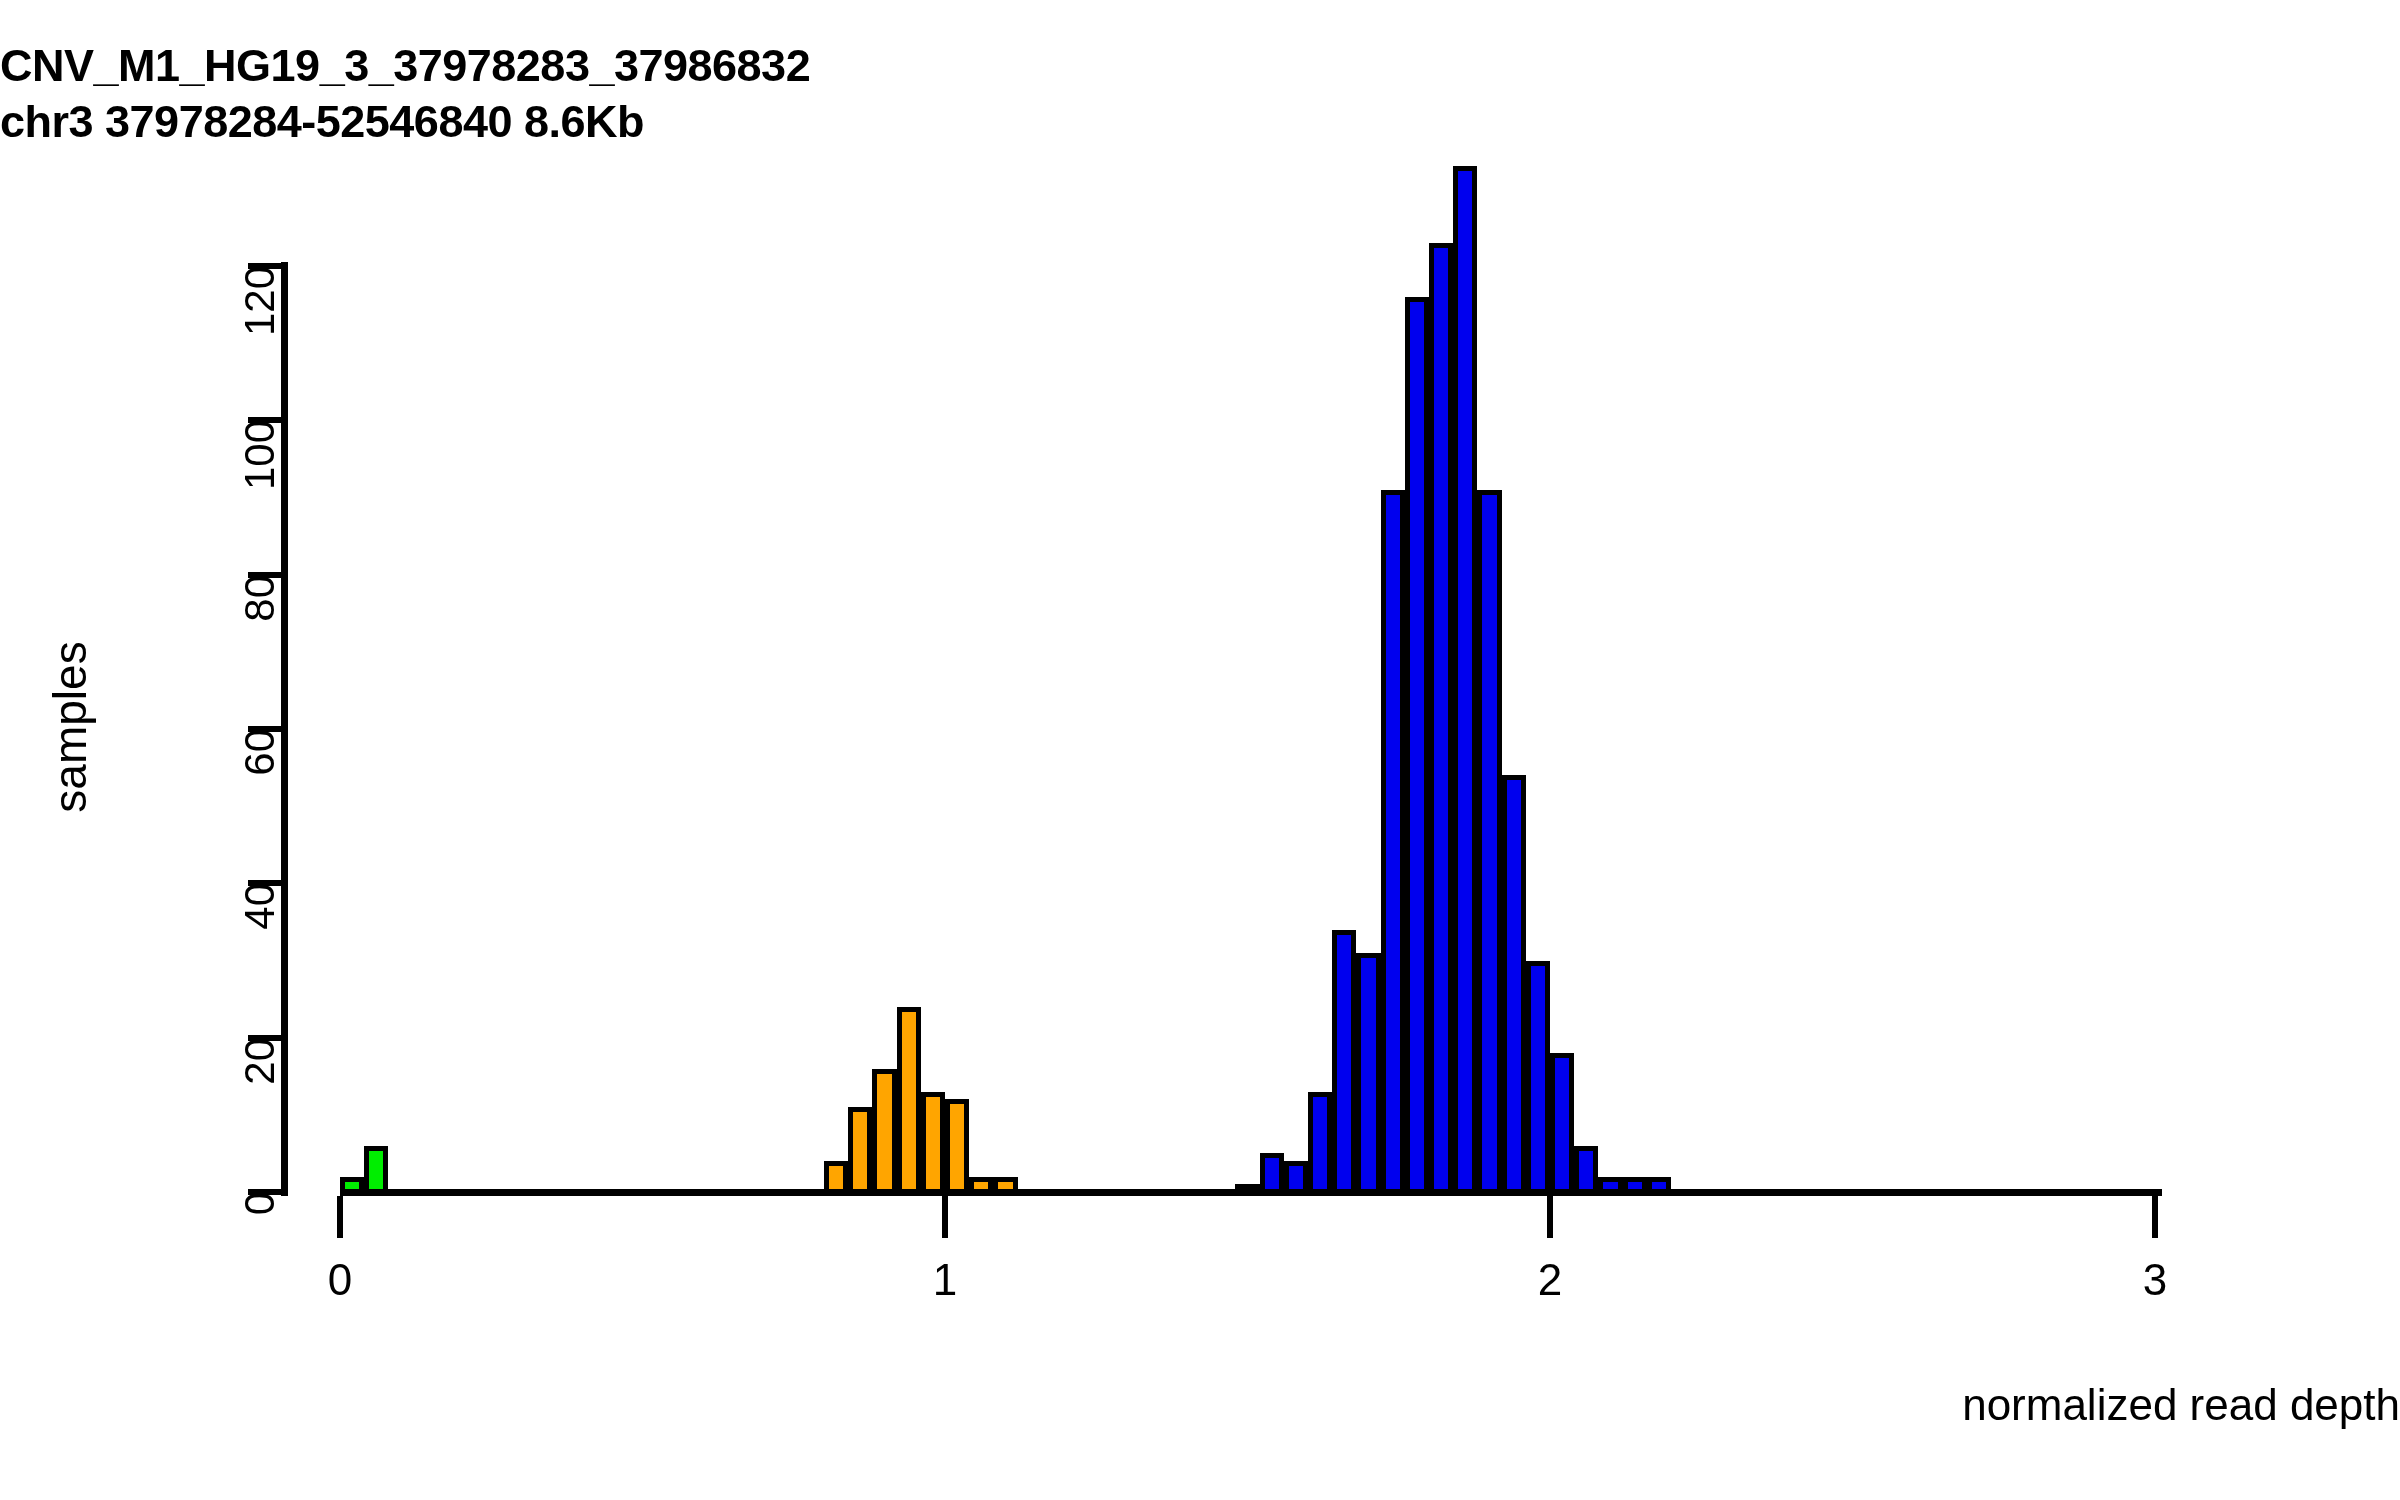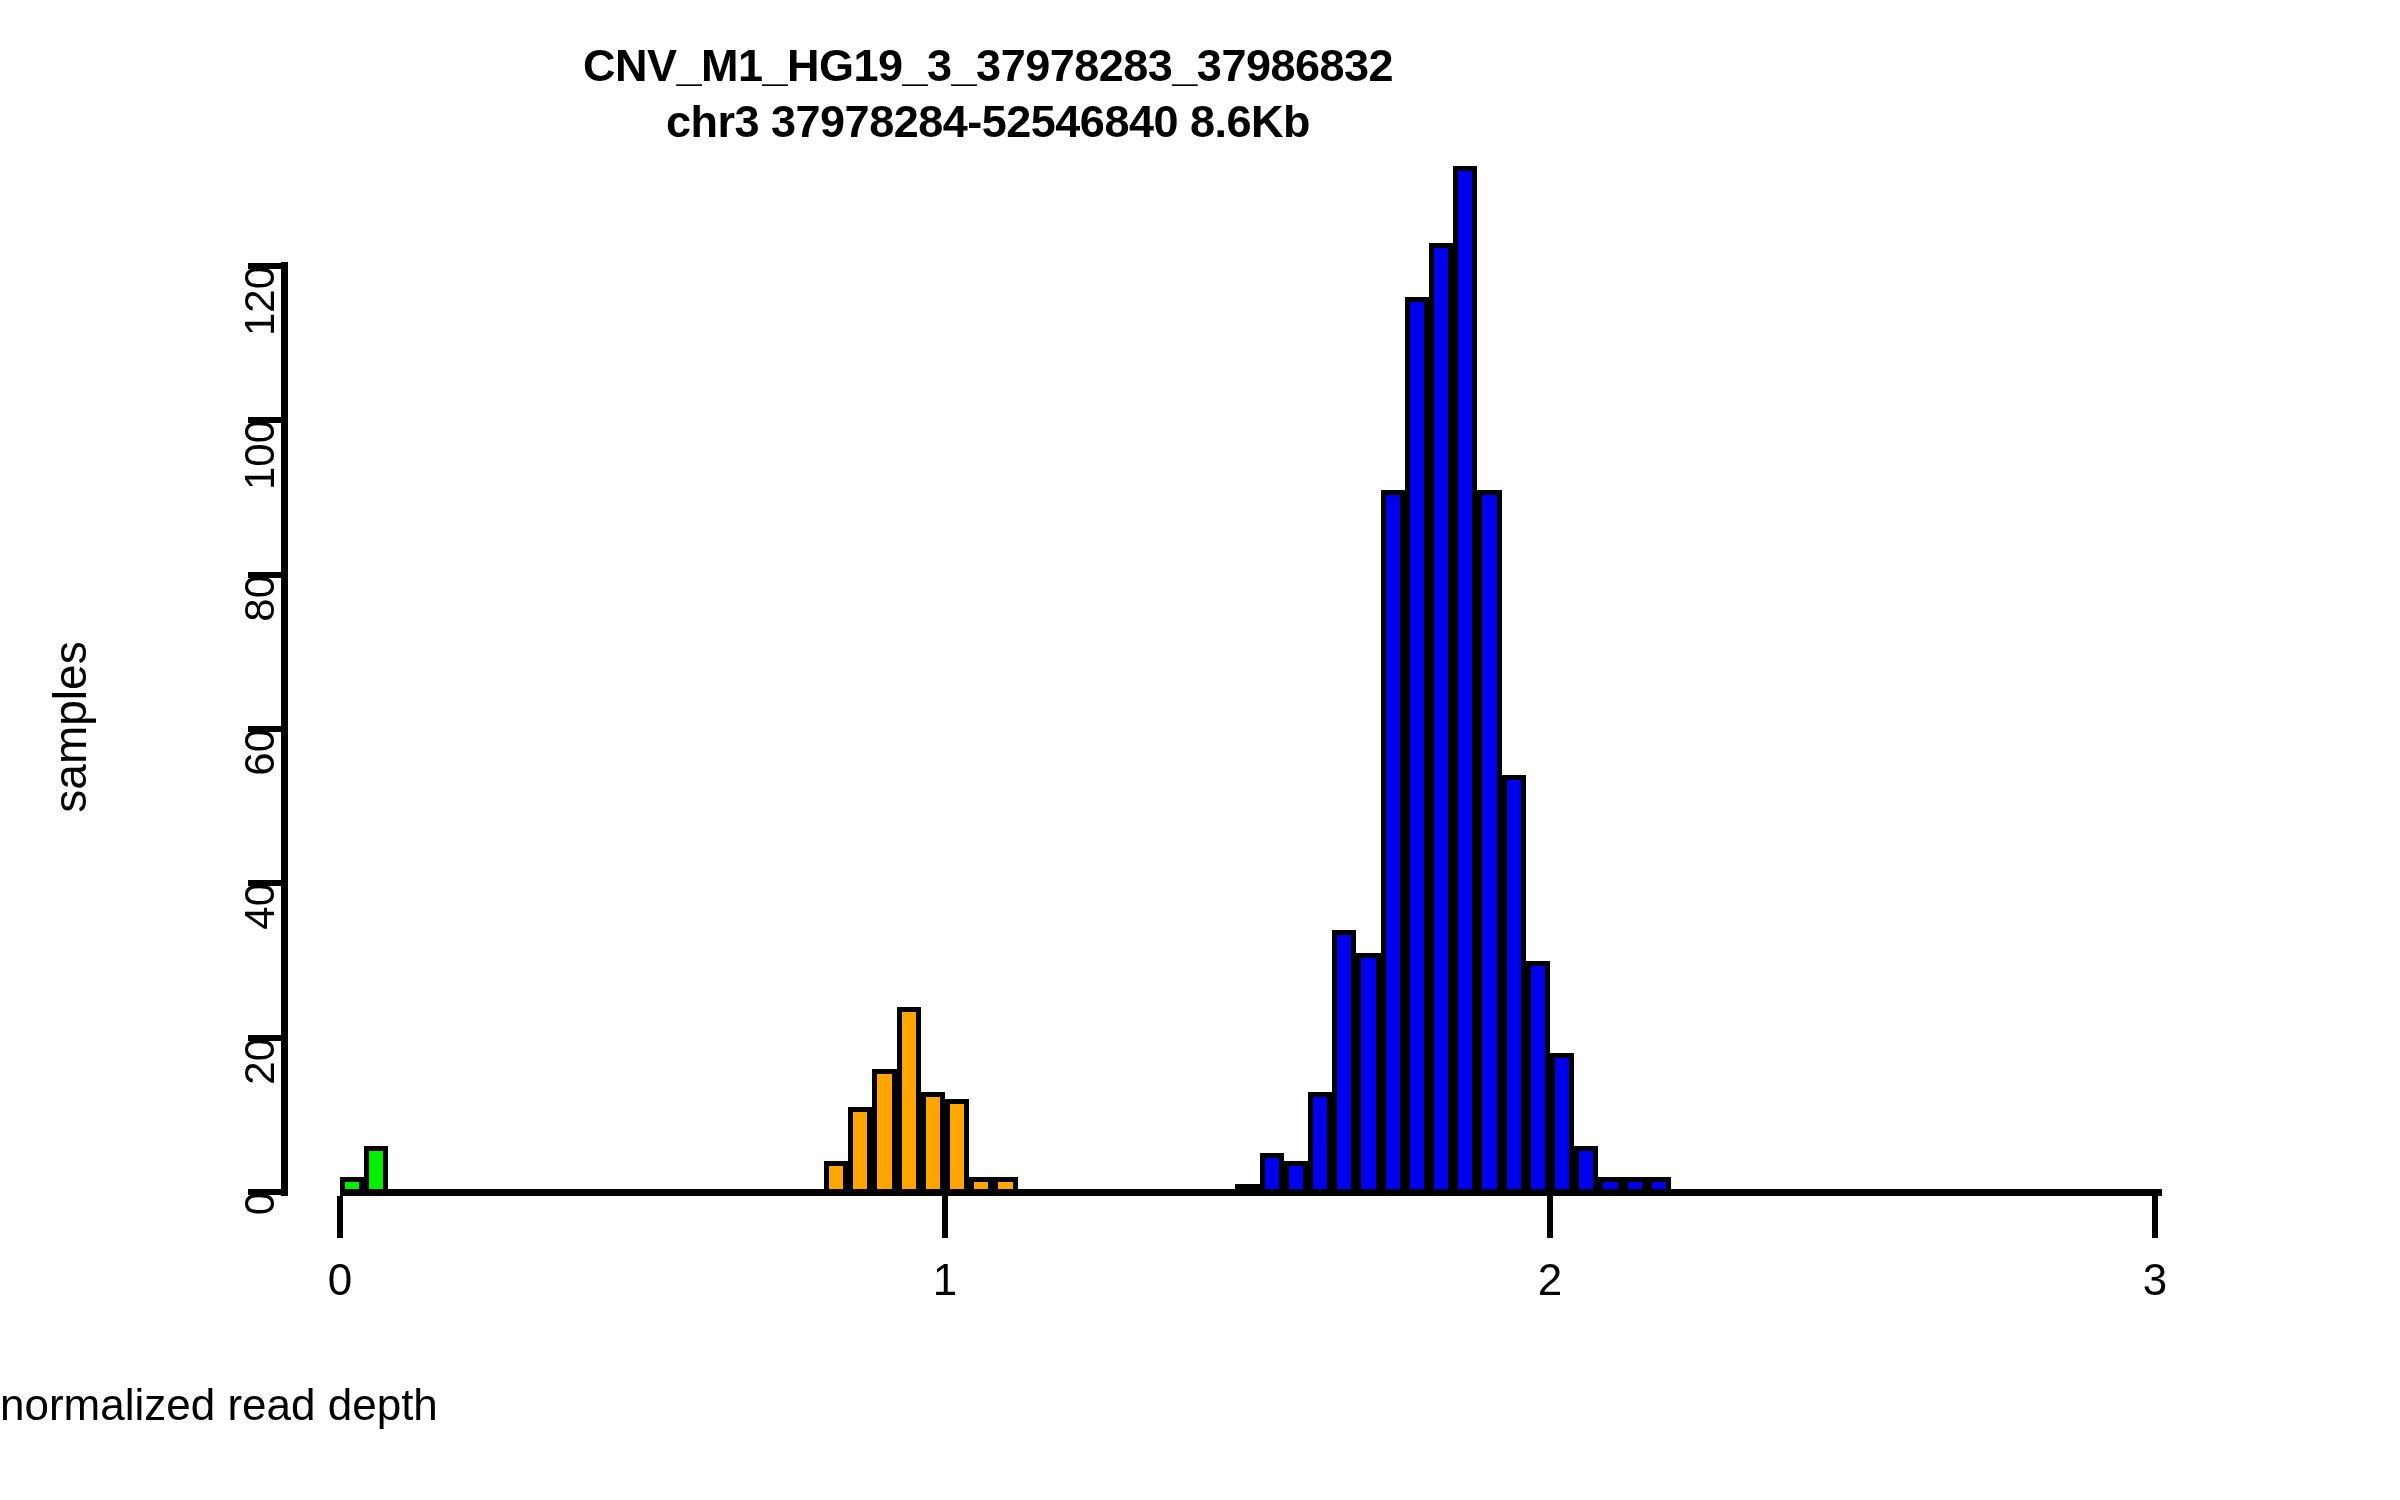--- a/index.html
+++ b/index.html
@@ -1,31 +1,31 @@
 <!DOCTYPE html>
 <html><head>
 <meta charset="utf-8">
 <style>
   html,body{margin:0;padding:0;background:#ffffff;}
   body{width:2400px;height:1500px;font-family:"Liberation Sans",sans-serif;color:#000;}
   #root{position:relative;width:2400px;height:1500px;overflow:hidden;background:#fff;}
 
   
-  #title-block{position:absolute;left:0;top:38px;width:1976px;text-align:center;}
+  #title-block{position:absolute;left:0;top:38px;width:1976px;}
   .title-line{font-family:"Liberation Sans",sans-serif;font-weight:bold;font-size:45px;line-height:56px;letter-spacing:-0.5px;white-space:nowrap;}
 
   
   #x-axis-line{position:absolute;left:340px;top:1189px;width:1822px;height:7px;background:#000;}
   #y-axis-line{position:absolute;left:281px;top:262px;width:7px;height:934px;background:#000;}
 
   .y-tick{position:absolute;left:248px;width:40px;height:6px;background:#000;}
 
   .x-tick{position:absolute;top:1196px;width:6px;height:42px;background:#000;}
   .x-tick-label{position:absolute;top:1255px;width:120px;margin-left:-60px;text-align:center;font-size:44px;}
-  #x-axis-title{position:absolute;left:0;top:1380px;width:2400px;text-align:left;font-size:44px;}
+  #x-axis-title{position:absolute;left:0;top:1380px;width:2400px;text-align:right;font-size:44px;}
 
   
   .bar{position:absolute;box-sizing:border-box;border:5px solid #000;bottom:0;}
 </style>
 </head>
 <body>
 
 <div id="root">
 
   <div id="title-block">

